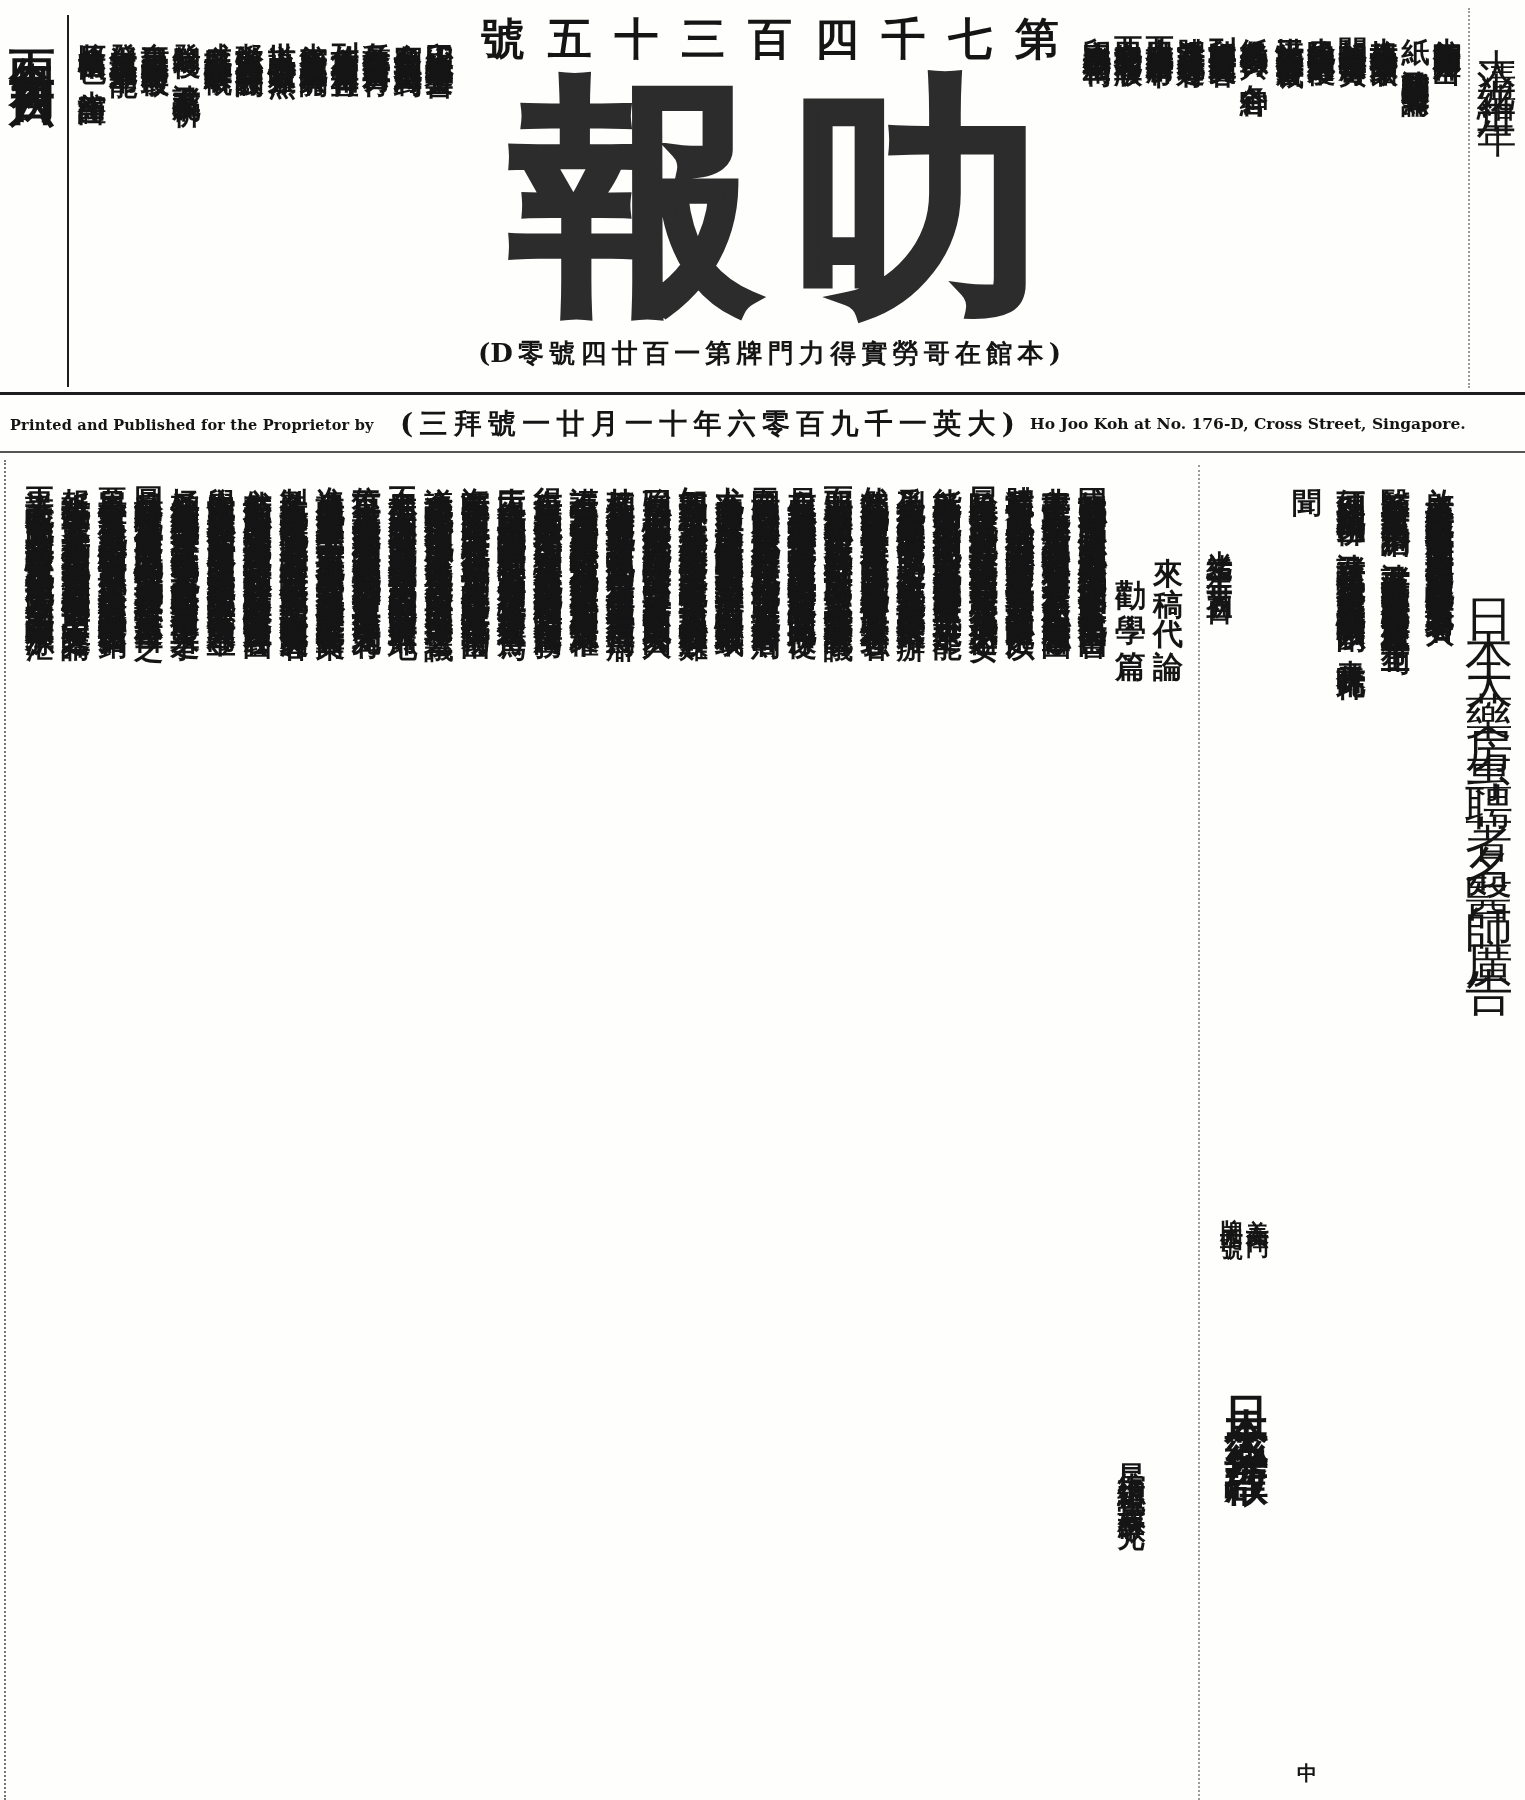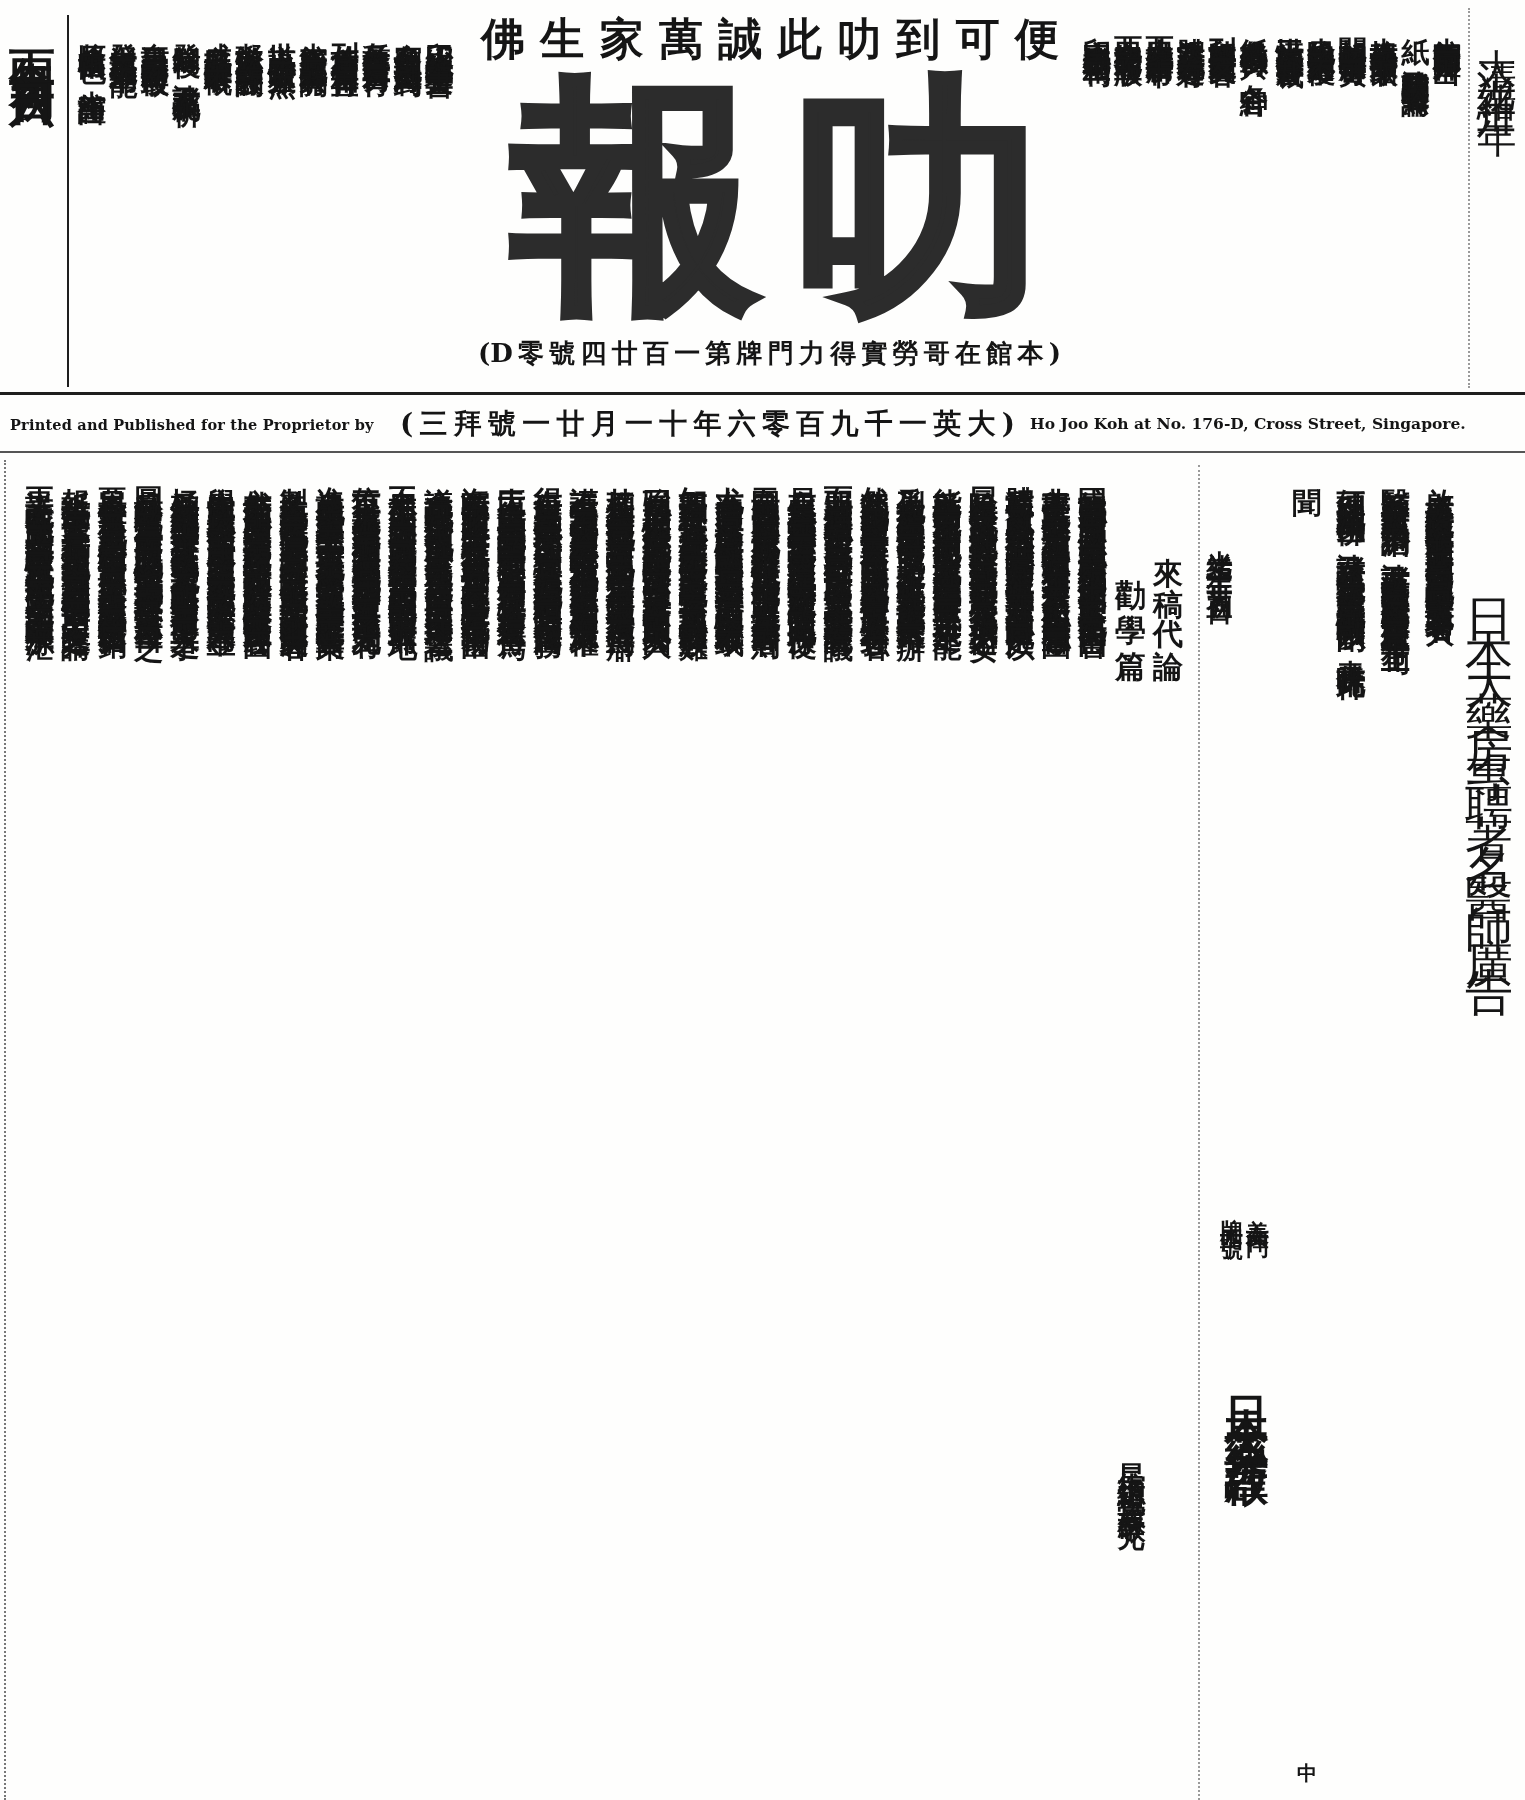--- a/index.html
+++ b/index.html
@@ -67,21 +67,21 @@
 <div class="cols notice" id="notice-b">
 
 <div class="vcol" style="--i: 0;">礙於人而後始錄其有設闘</div>
     <div class="vcol" style="--i: 1;">成文以及支離費解者概不</div>
     <div class="vcol" style="--i: 2;">登錄嗣後　諸君來札倘祈</div>
     <div class="vcol" style="--i: 3;">自諒更須寫具爵里而後敢</div>
     <div class="vcol" style="--i: 4;">登但來稿登與不登均不能</div>
     <div class="vcol" style="--i: 5;">將原稿收回也　本館謹白</div>
   </div>
 
-<div class="rtl" id="issue-number">便可到叻此誠萬家生佛</div>
+<div class="rtl" id="issue-number">第七千四百三十五號</div>
 <div class="rtl" id="title">叻報</div>
 <div class="rtl" id="address">(本館在哥勞實得力門牌第一百廿四號零D)</div>
 
 <div class="cols rates" id="rates-a">
 
 <div class="vcol" style="--i: 0;">本館新聞除禮拜外日出一</div>
     <div class="vcol" style="--i: 1;">紙　諸君賜閱本報者無論</div>
     <div class="vcol" style="--i: 2;">本埠外埠均可函致本館取</div>
     <div class="vcol" style="--i: 3;">閱如外埠閱報照加寄費可</div>
     <div class="vcol" style="--i: 4;">也除日報照常刊送外復不</div>

